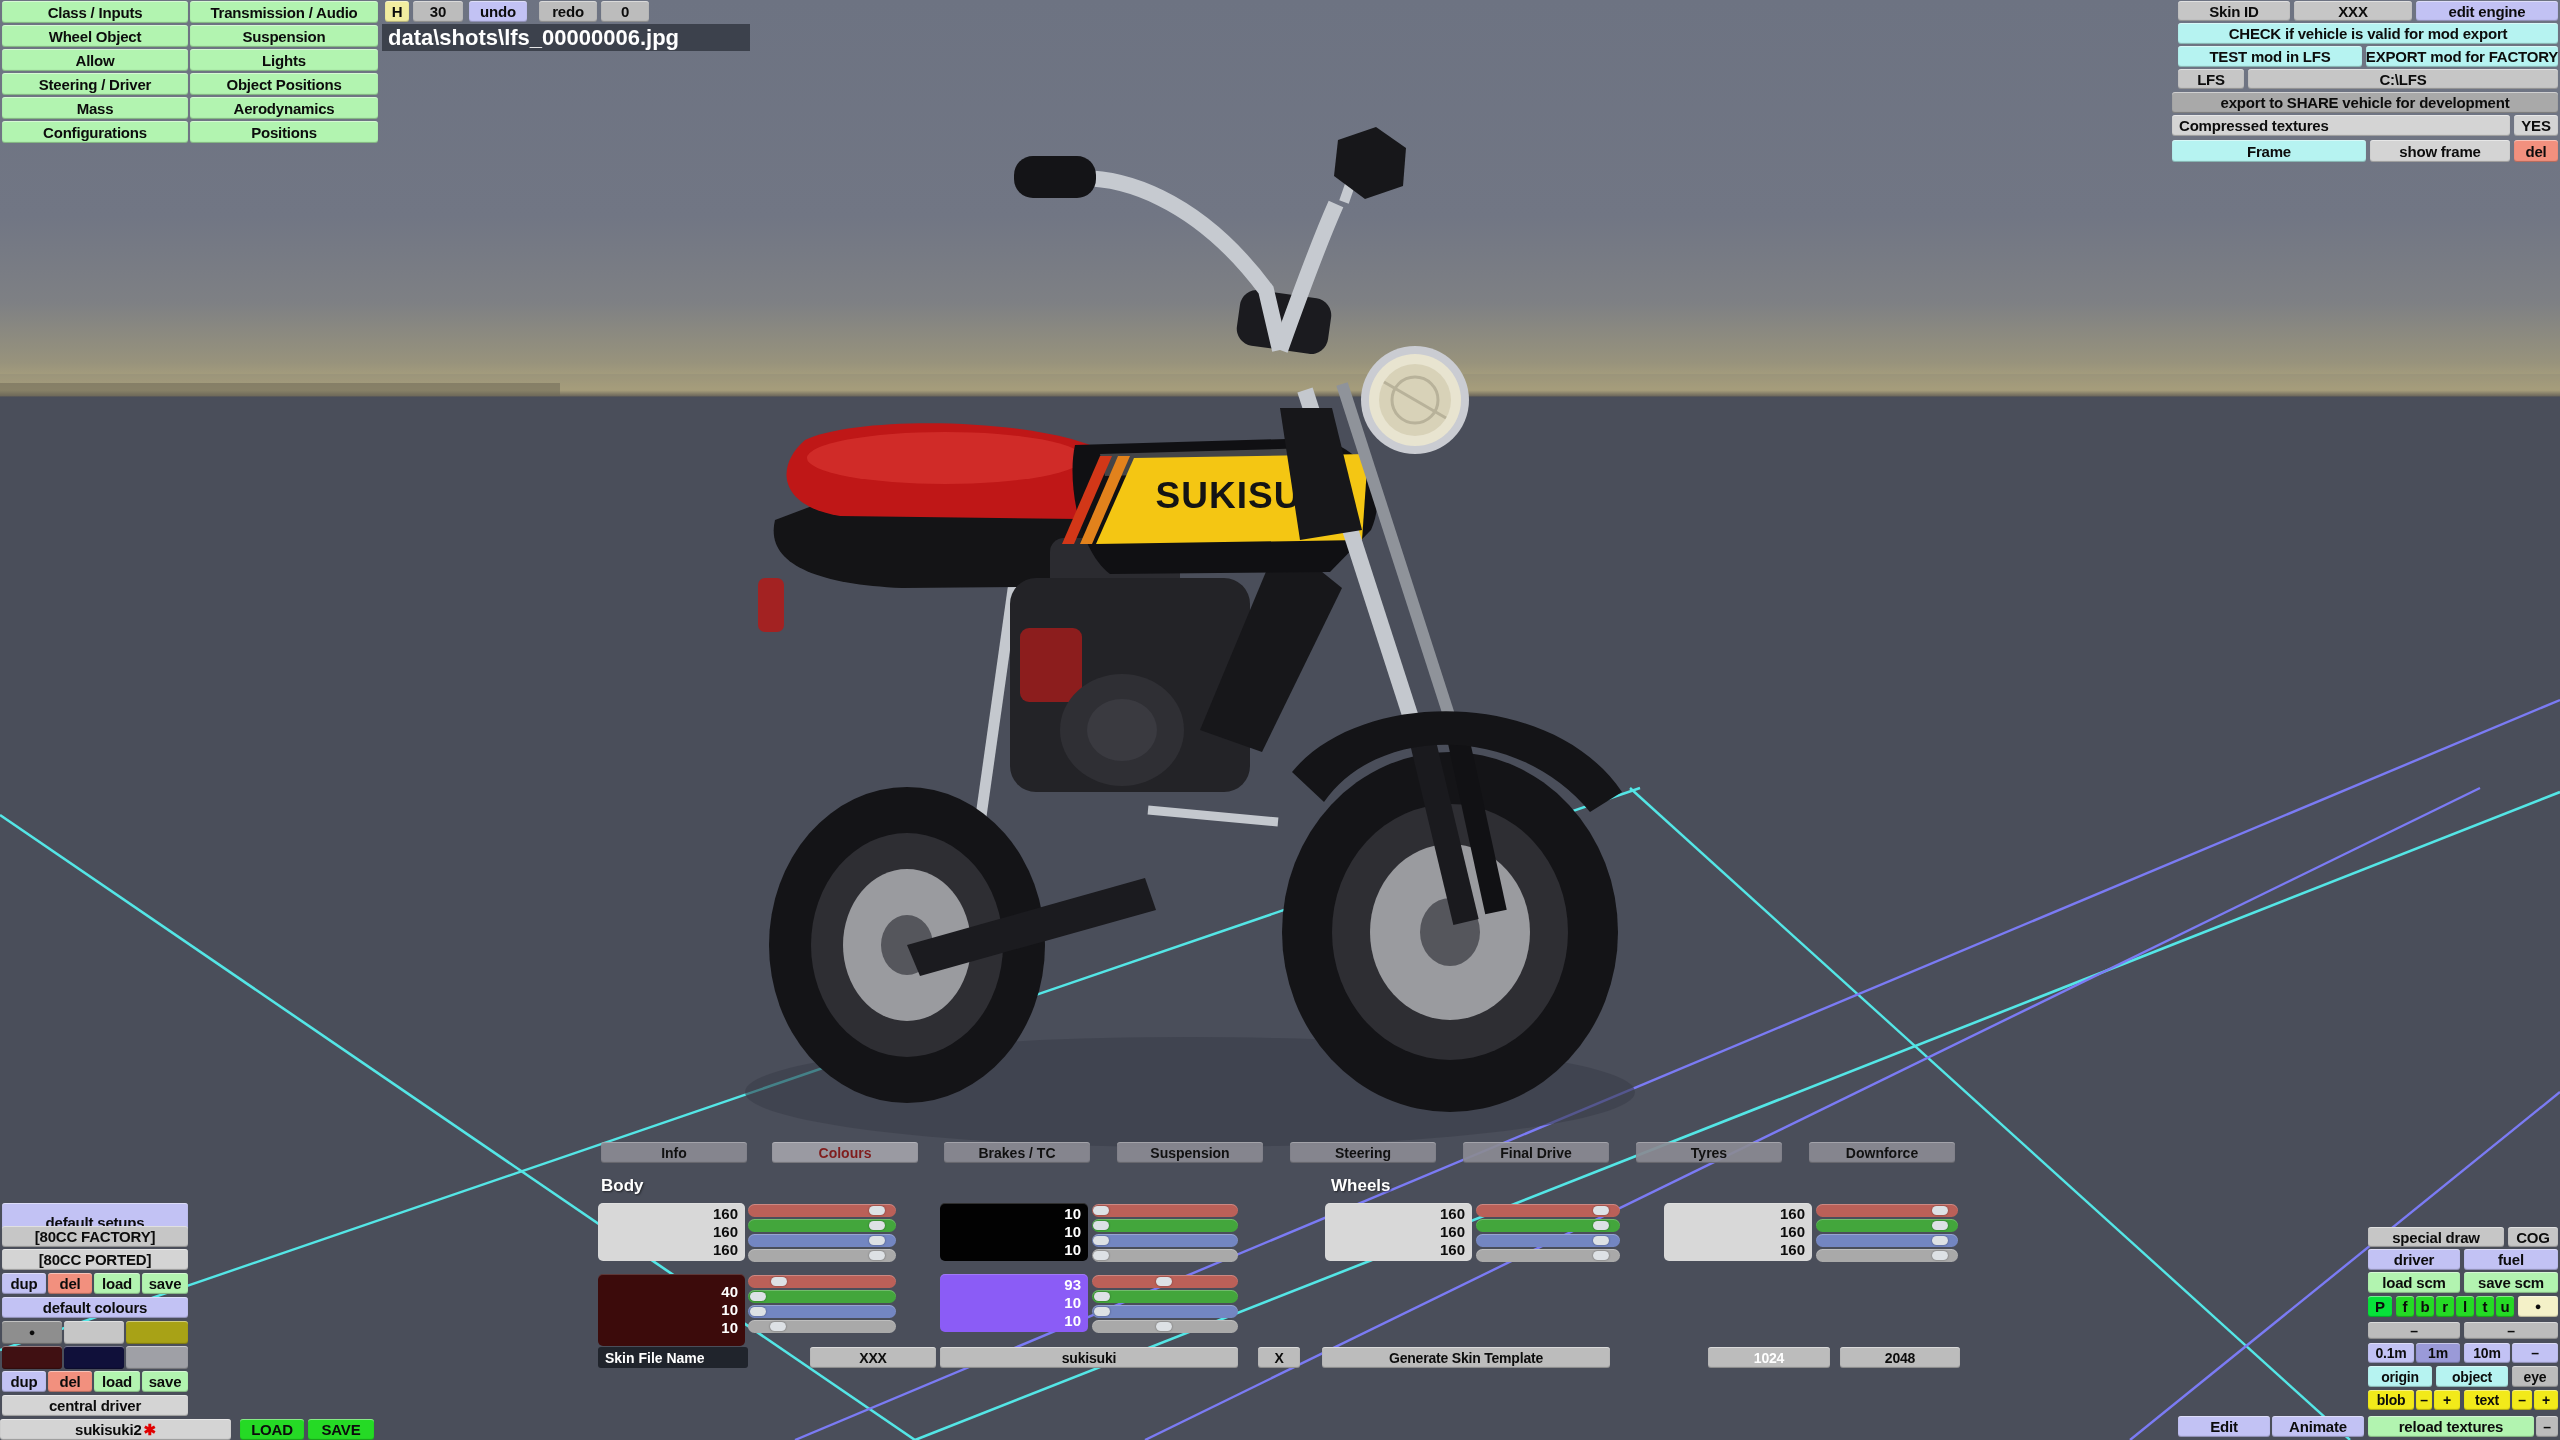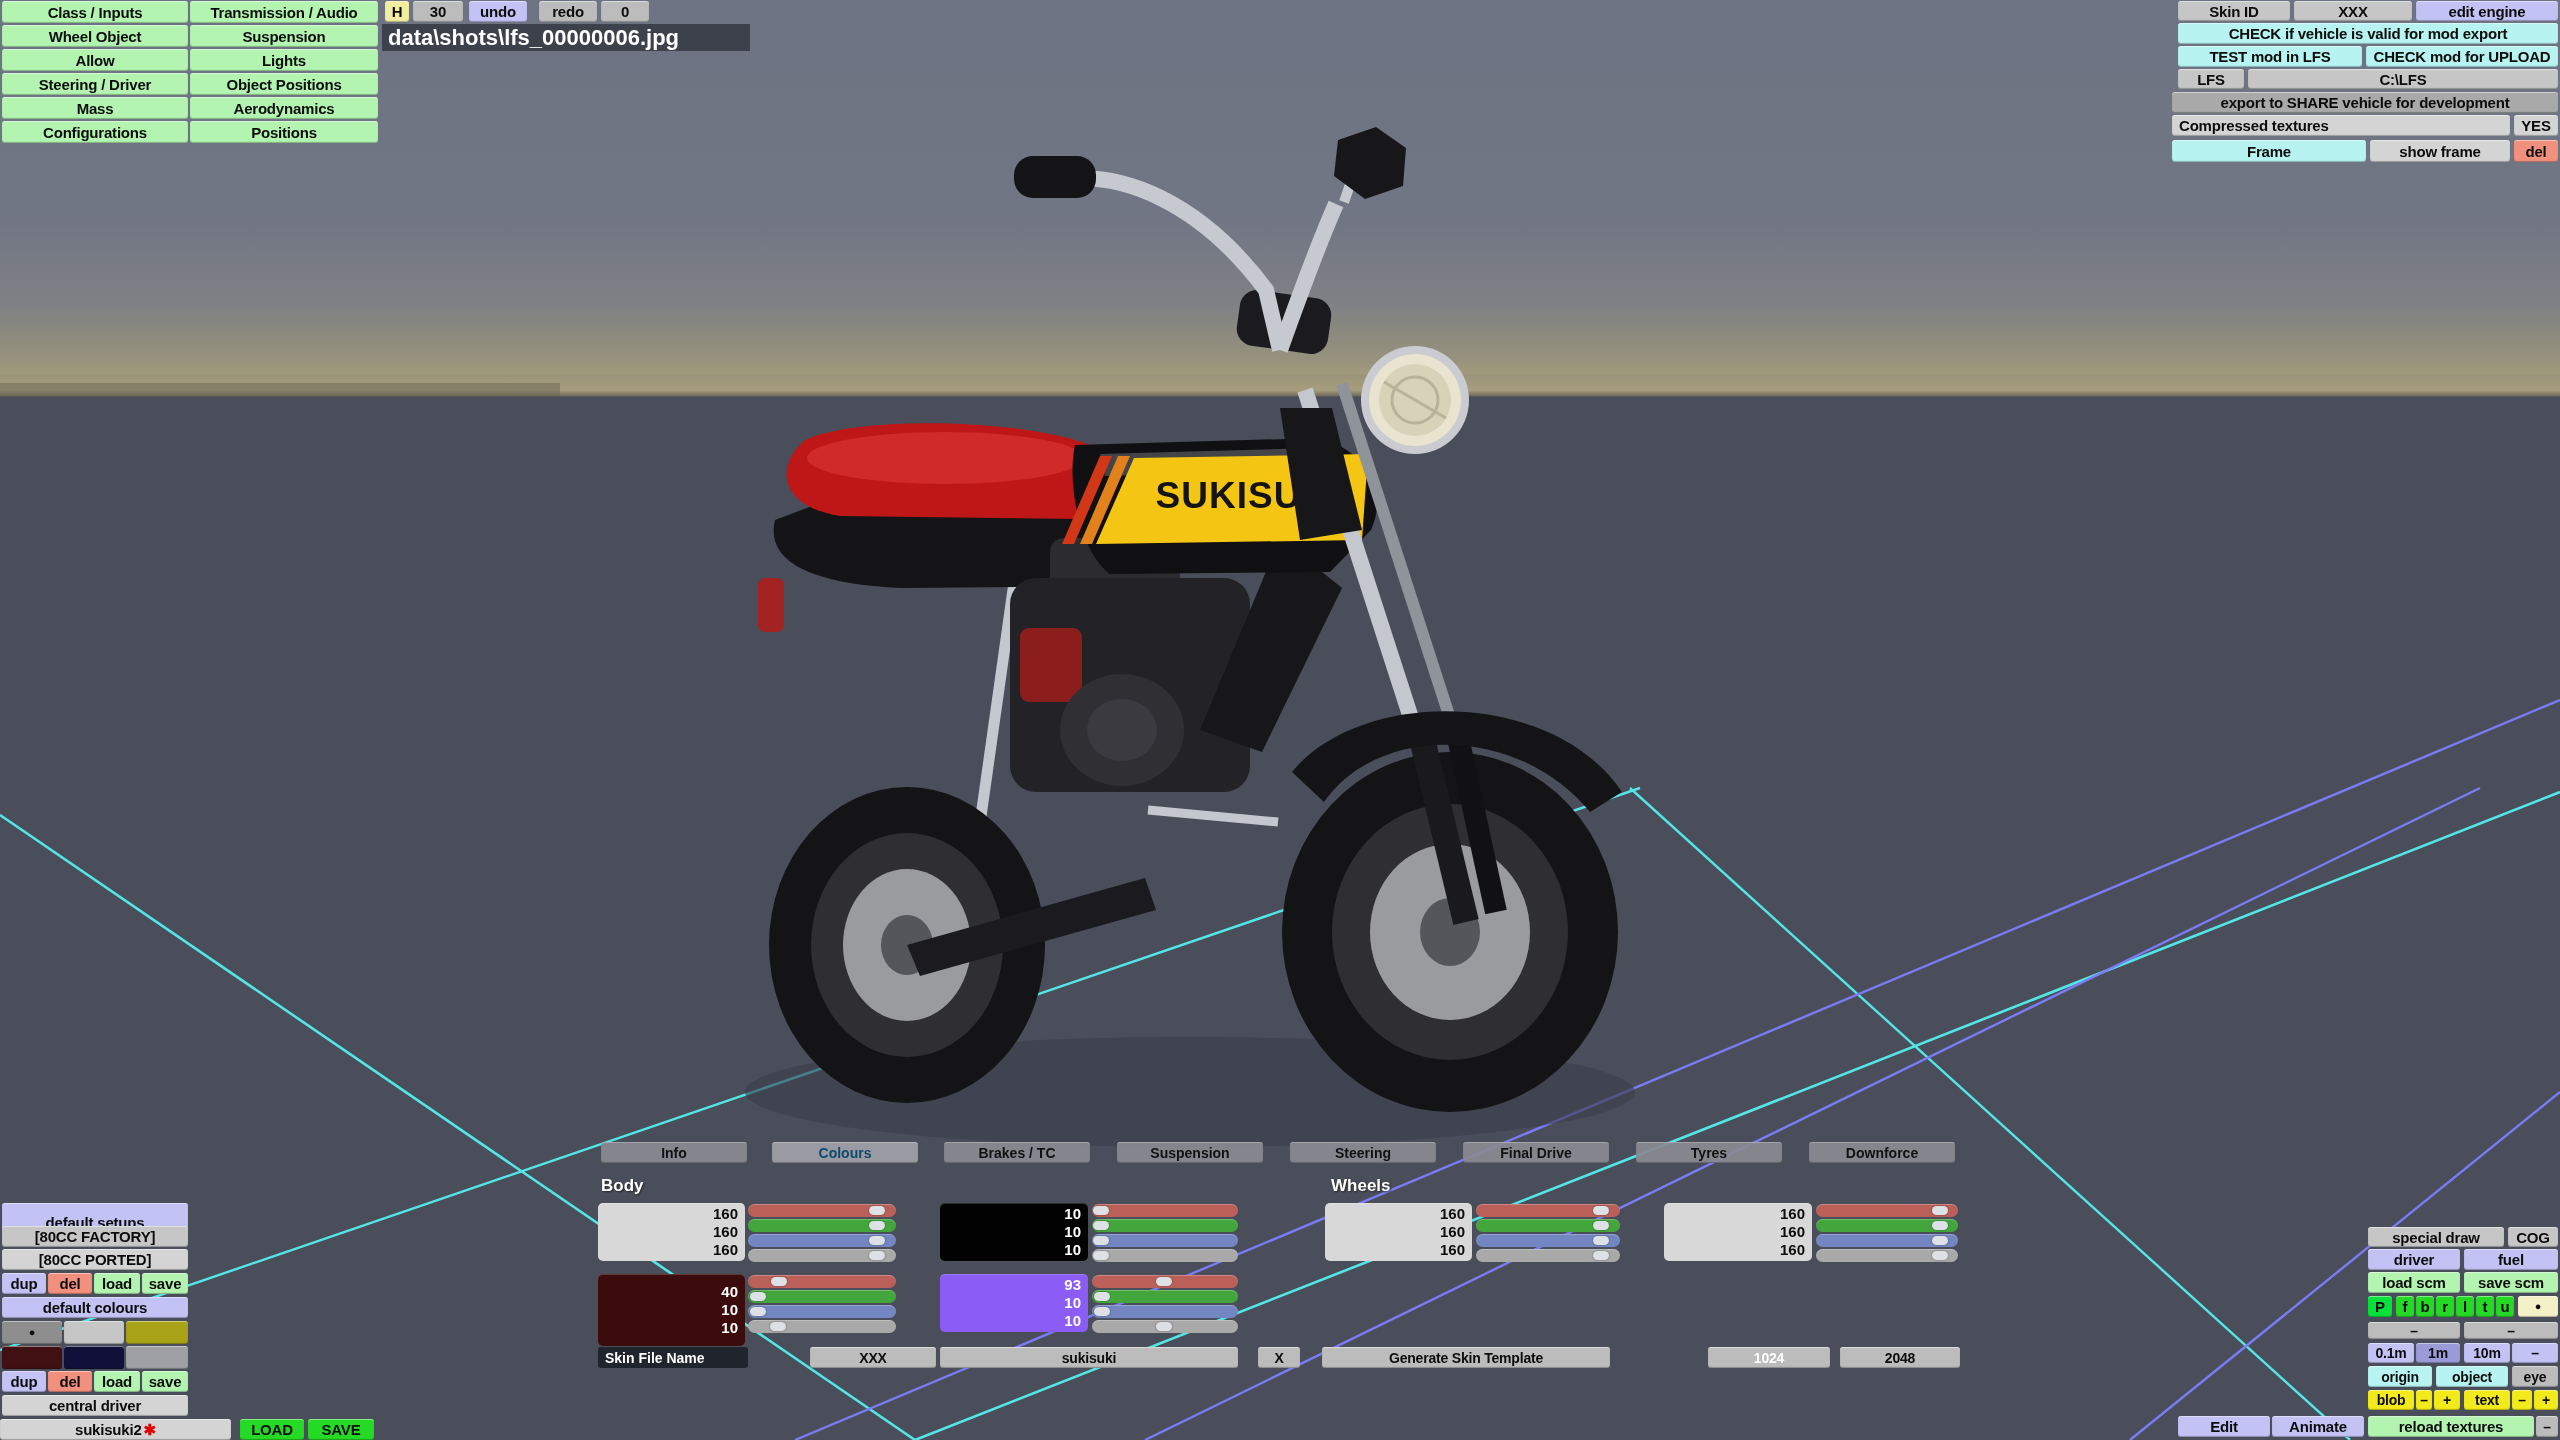--- a/index.html
+++ b/index.html
@@ -17,21 +17,21 @@
 .green{background:#b2f4b0}.grey{background:#bcbcbc}.grey2{background:#c6c6c6}.lgrey{background:#d4d4d4}
 .cyan{background:#b6f3f1}.purple{background:#c2c2f4}.salmon{background:#f2907e}.bright{background:#25da25}
 .brightP{background:#07e23a}.yellow{background:#f2ea1a}.cream{background:#f4f1c8}.dgrey{background:#a9a9a9}
 .pdark{background:#9a9ad8}
 .wtext{color:#fff}
 .pathlabel{position:absolute;left:382px;top:24px;width:368px;height:27px;background:#3c414c;color:#fff;
  font-weight:700;font-size:22px;display:flex;align-items:center;padding-left:6px;letter-spacing:0}
 .tab{position:absolute;width:146px;height:21px;display:flex;align-items:center;justify-content:center;
  font-weight:700;font-size:14px;color:#111;background:rgba(138,138,146,.92);border-radius:3px;
  box-shadow:inset 0 1px 0 rgba(255,255,255,.25),inset 0 -1px 1px rgba(0,0,0,.25)}
-.tab.active{background:rgba(158,158,166,.95);color:#0c4a6e}
+.tab.active{background:rgba(158,158,166,.95);color:#7f1d1d}
 .hdr{position:absolute;color:#fff;font-weight:700;font-size:17px;text-shadow:1px 1px 2px rgba(0,0,0,.55)}
 .swatch{position:absolute;border-radius:5px;display:flex;flex-direction:column;justify-content:center;align-items:flex-end;
  padding-right:7px;font-weight:700;font-size:15px;line-height:18px;box-shadow:inset 0 1px 0 rgba(255,255,255,.18)}
 .swatch.darktxt{color:#0c0c0c}.swatch.whitetxt{color:#fff}
 .track{position:absolute;height:13px;border-radius:7px;box-shadow:inset 0 1px 0 rgba(255,255,255,.25)}
 .t-red{background:#bb6058}.t-green{background:#43a63c}.t-blue{background:#7386c2}.t-grey{background:#a9a9a9}
 .knob{position:absolute;top:2px;width:16px;height:9px;border-radius:5px;background:#dde1e5;box-shadow:0 0 2px rgba(0,0,0,.45)}
 .skinlabel{position:absolute;background:#20242c;color:#fff;display:flex;align-items:center;padding-left:7px;
  font-weight:700;font-size:14px;border-radius:3px}
 .dot{font-size:11px;line-height:1}
@@ -147,21 +147,21 @@
   <div class="btn purple" style="left:469px;top:1px;width:58px;height:21px">undo</div>
   <div class="btn grey" style="left:539px;top:1px;width:58px;height:21px">redo</div>
   <div class="btn grey" style="left:601px;top:1px;width:48px;height:21px">0</div>
   <div class="pathlabel">data\shots\lfs_00000006.jpg</div>
 
   <div class="btn grey2" style="left:2178px;top:1px;width:112px;height:20px">Skin ID</div>
   <div class="btn grey2" style="left:2294px;top:1px;width:118px;height:20px">XXX</div>
   <div class="btn purple" style="left:2416px;top:1px;width:142px;height:20px">edit engine</div>
   <div class="btn cyan" style="left:2178px;top:23px;width:380px;height:21px">CHECK if vehicle is valid for mod export</div>
   <div class="btn cyan" style="left:2178px;top:46px;width:184px;height:21px">TEST mod in LFS</div>
-  <div class="btn cyan" style="left:2366px;top:46px;width:192px;height:21px">CHECK mod for UPLOAD</div>
+  <div class="btn cyan" style="left:2366px;top:46px;width:192px;height:21px">EXPORT mod for FACTORY</div>
   <div class="btn grey2" style="left:2178px;top:69px;width:66px;height:20px">LFS</div>
   <div class="btn grey2" style="left:2248px;top:69px;width:310px;height:20px">C:\LFS</div>
   <div class="btn dgrey" style="left:2172px;top:92px;width:386px;height:21px">export to SHARE vehicle for development</div>
   <div class="btn lgrey left-al" style="left:2172px;top:115px;width:338px;height:21px">Compressed textures</div>
   <div class="btn lgrey" style="left:2514px;top:115px;width:44px;height:21px">YES</div>
   <div class="btn cyan" style="left:2172px;top:140px;width:194px;height:22px">Frame</div>
   <div class="btn lgrey" style="left:2370px;top:140px;width:140px;height:22px">show frame</div>
   <div class="btn salmon" style="left:2514px;top:140px;width:44px;height:22px">del</div>
 
   <div class="tab" style="left:601px;top:1142px">Info</div>

